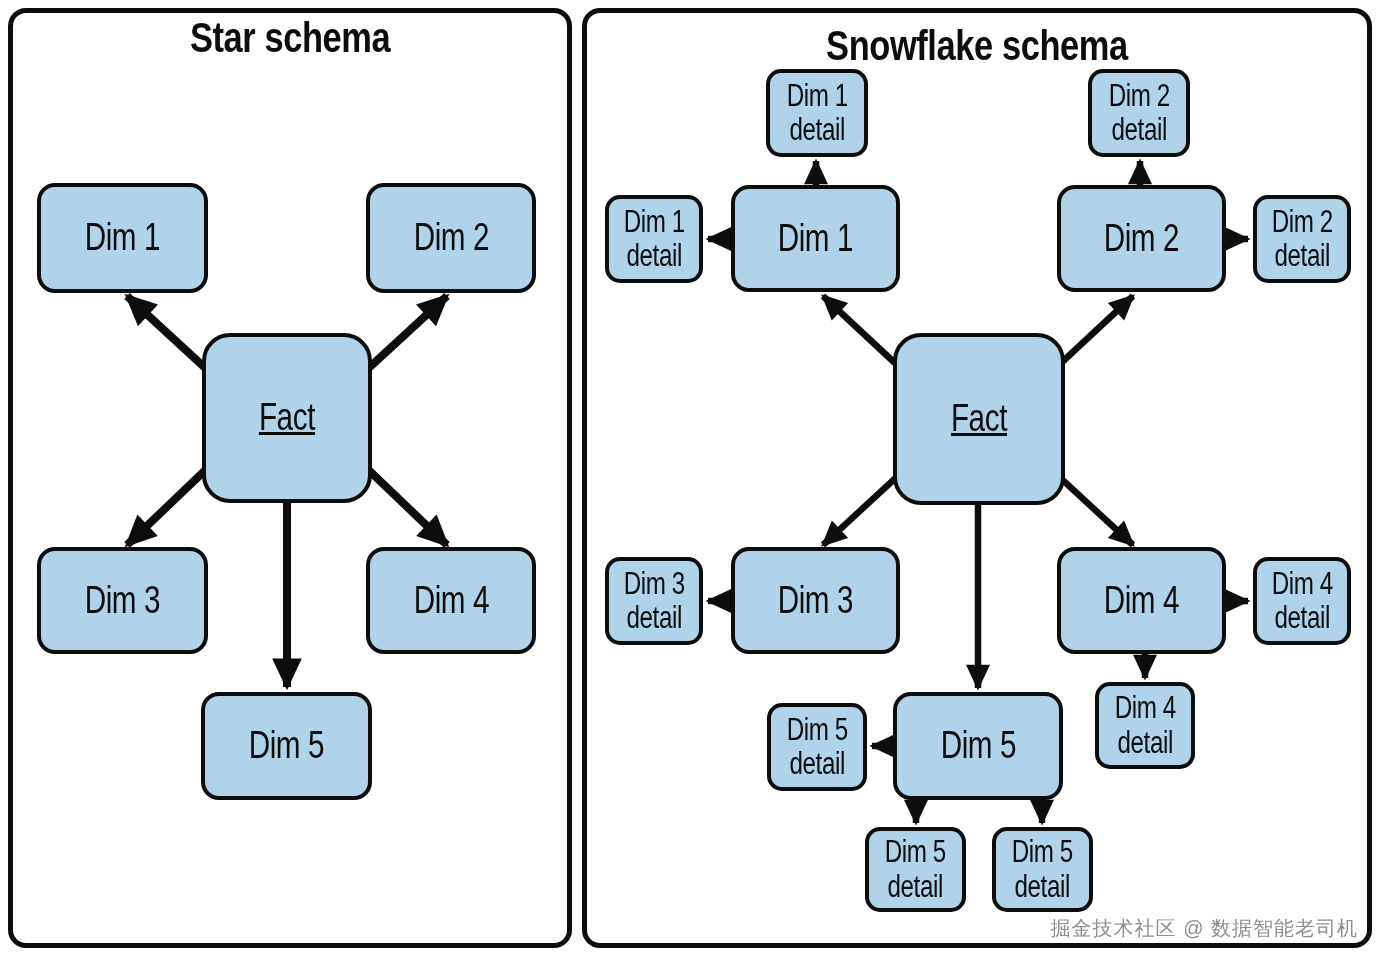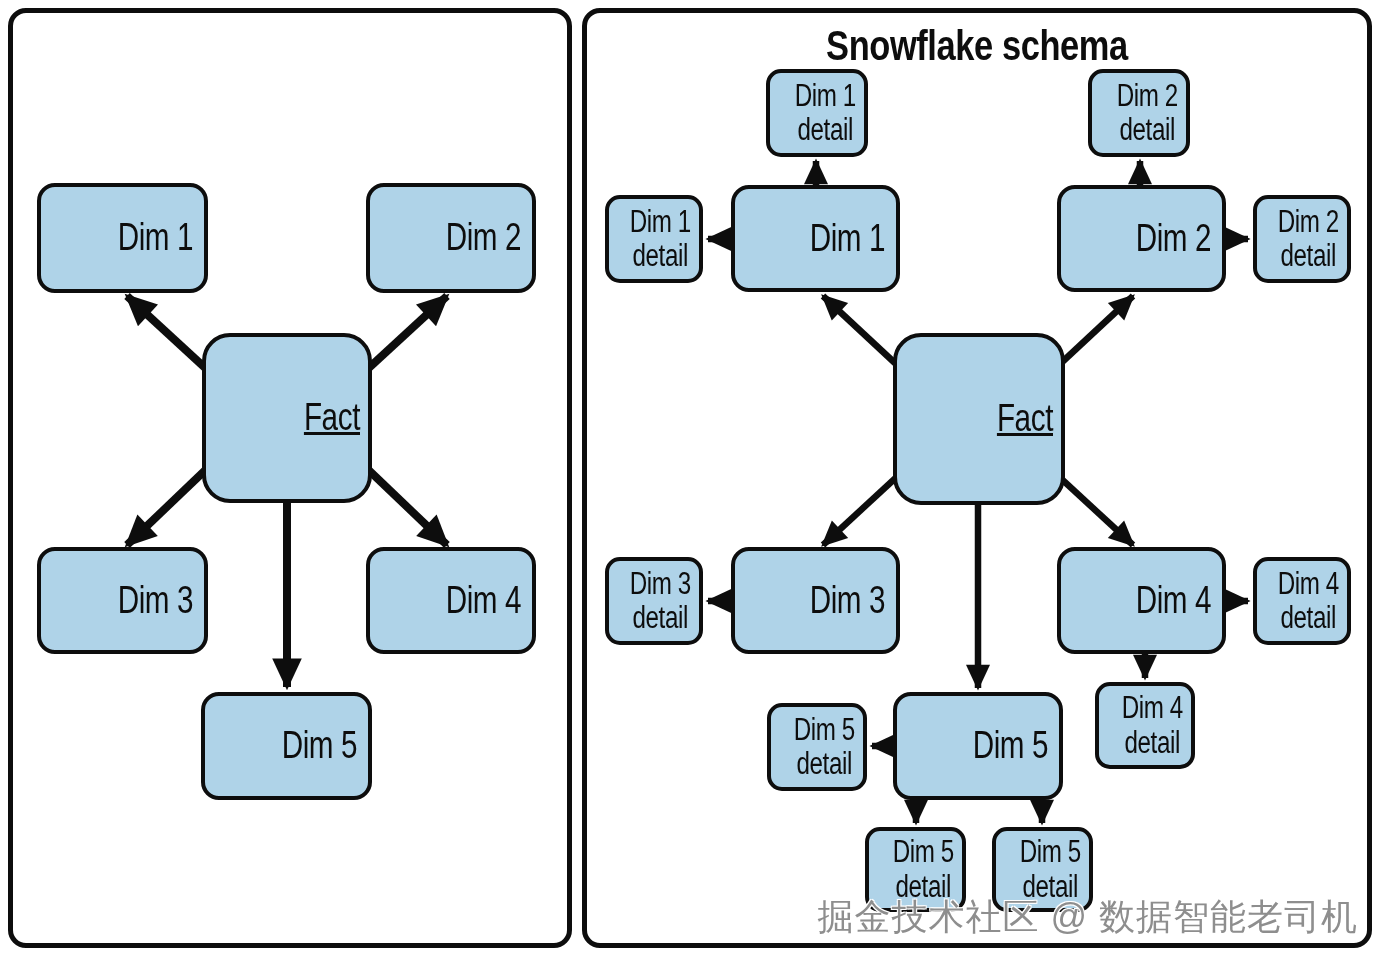--- a/index.html
+++ b/index.html
@@ -32,21 +32,21 @@
   .edges line { stroke: var(--arrow, #0d0d0d); }
   .e-left  { stroke-width: 8; }
   .e-right { stroke-width: 6.5; }
   .ah-path { fill: var(--arrow, #0d0d0d); }
 
   .node {
     position: absolute; box-sizing: border-box;
     background: var(--node-fill, #afd3e8);
     border: 4px solid var(--node-border, #0d0d0d);
     border-radius: 18px;
-    display: flex; align-items: center; justify-content: flex-end;
+    display: flex; align-items: center; justify-content: center;
     z-index: 2; color: #0d0d0d;
   }
   .node.fact  { border-radius: 28px; text-decoration: underline; }
   .node.small { border-radius: 15px; }
   .node .t {
     display: inline-block;
     transform: scaleX(0.78);
     transform-origin: 50% 50%;
     white-space: pre-line;
     text-align: center;
@@ -58,36 +58,39 @@
   .title .t {
     display: inline-block;
     transform: scaleX(0.82);
     transform-origin: 50% 50%;
     letter-spacing: -0.5px;
   }
 
   .watermark {
     position: absolute; right: 22px; bottom: 14px;
     z-index: 5;
-    font-size: 36px;
+    font-size: 20px;
     letter-spacing: 1px;
     color: var(--watermark, #8e8e8e);
     text-shadow: -1px -1px 0 #ffffff, 1px -1px 0 #ffffff,
                  -1px 1px 0 #ffffff, 1px 1px 0 #ffffff;
     white-space: nowrap;
   }
 </style>
 </head>
 <body>
 
 <div class="page">
 
   <div class="panel panel-left"></div>
   <div class="panel panel-right"></div>
 
+  <div class="title title-left">
+    <span class="t">Star schema</span>
+  </div>
   <div class="title title-right">
     <span class="t">Snowflake schema</span>
   </div>
 
   <svg class="edges" width="1380" height="956" viewBox="0 0 1380 956">
     <defs>
       <marker id="ah" viewBox="0 0 10 10" refX="8.6" refY="5" markerWidth="4.4" markerHeight="4.4" orient="auto" markerUnits="strokeWidth">
         <path class="ah-path" d="M0.5,0.8 L9.5,5 L0.5,9.2 z"></path>
       </marker>
     </defs>

